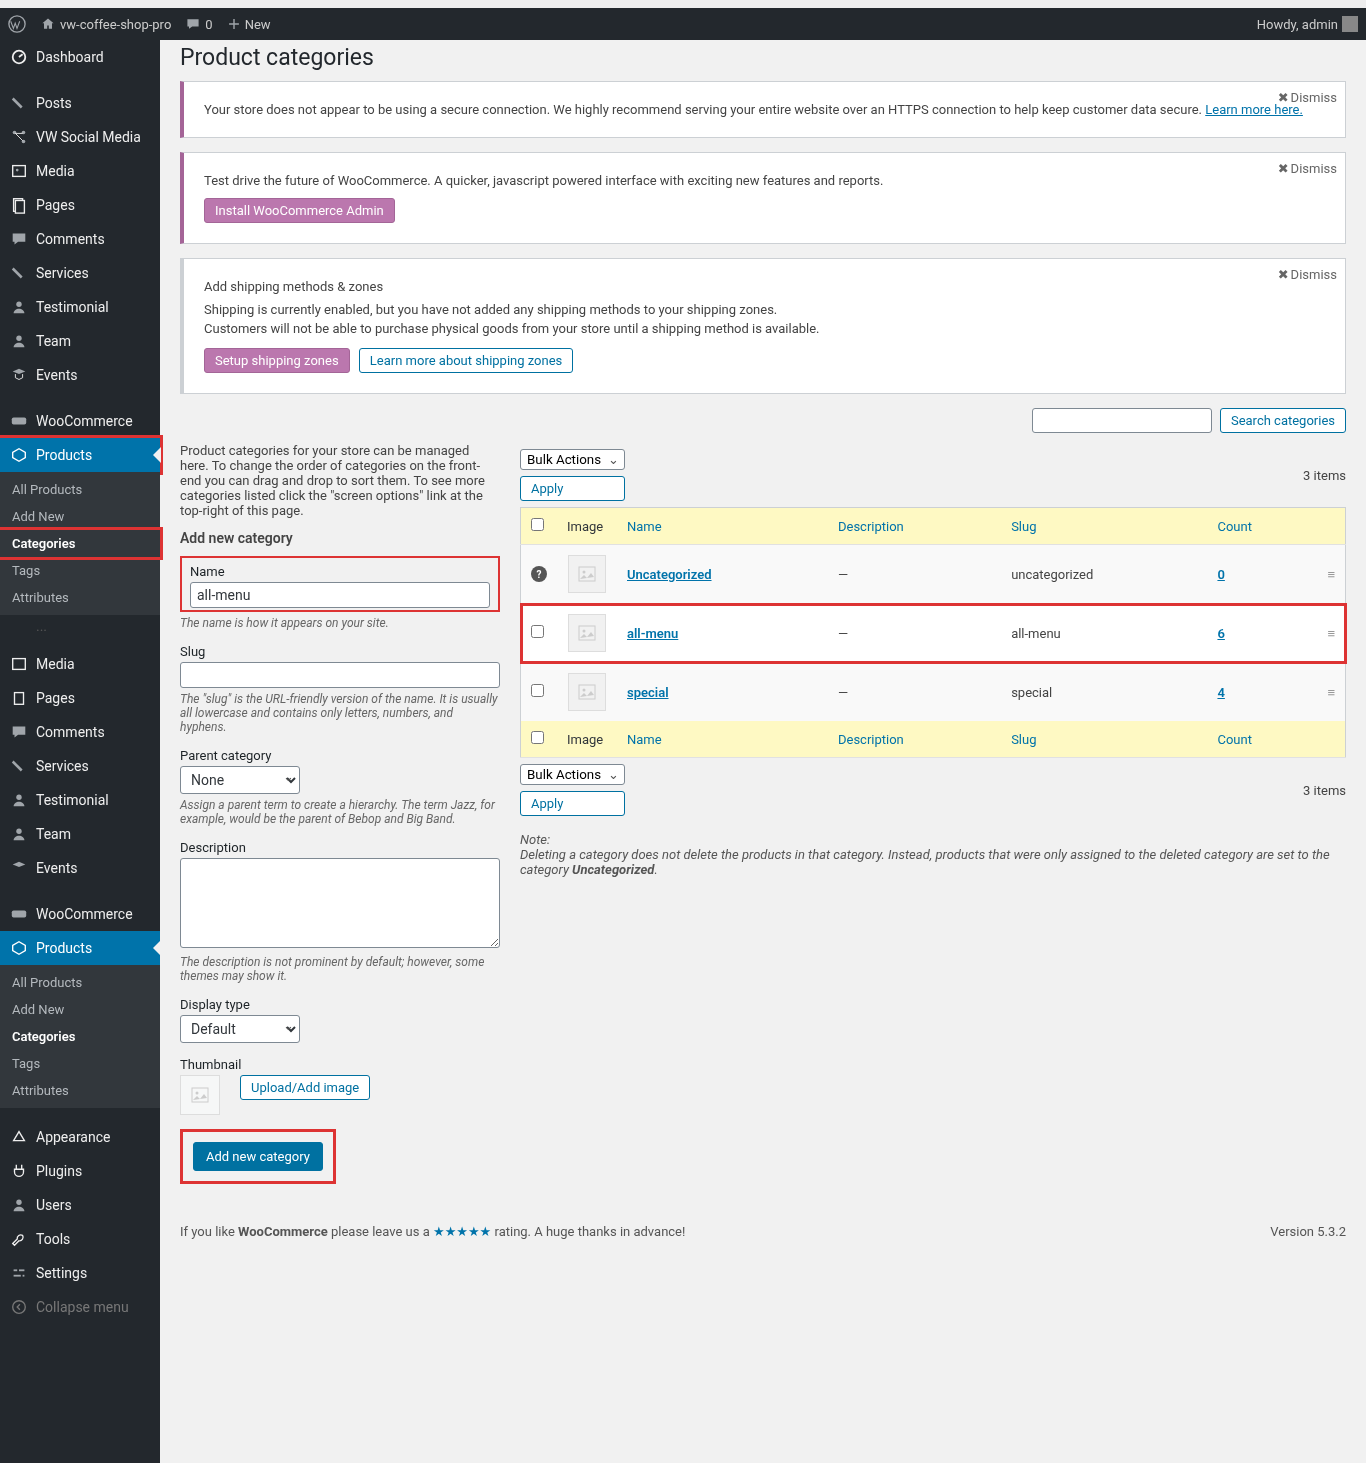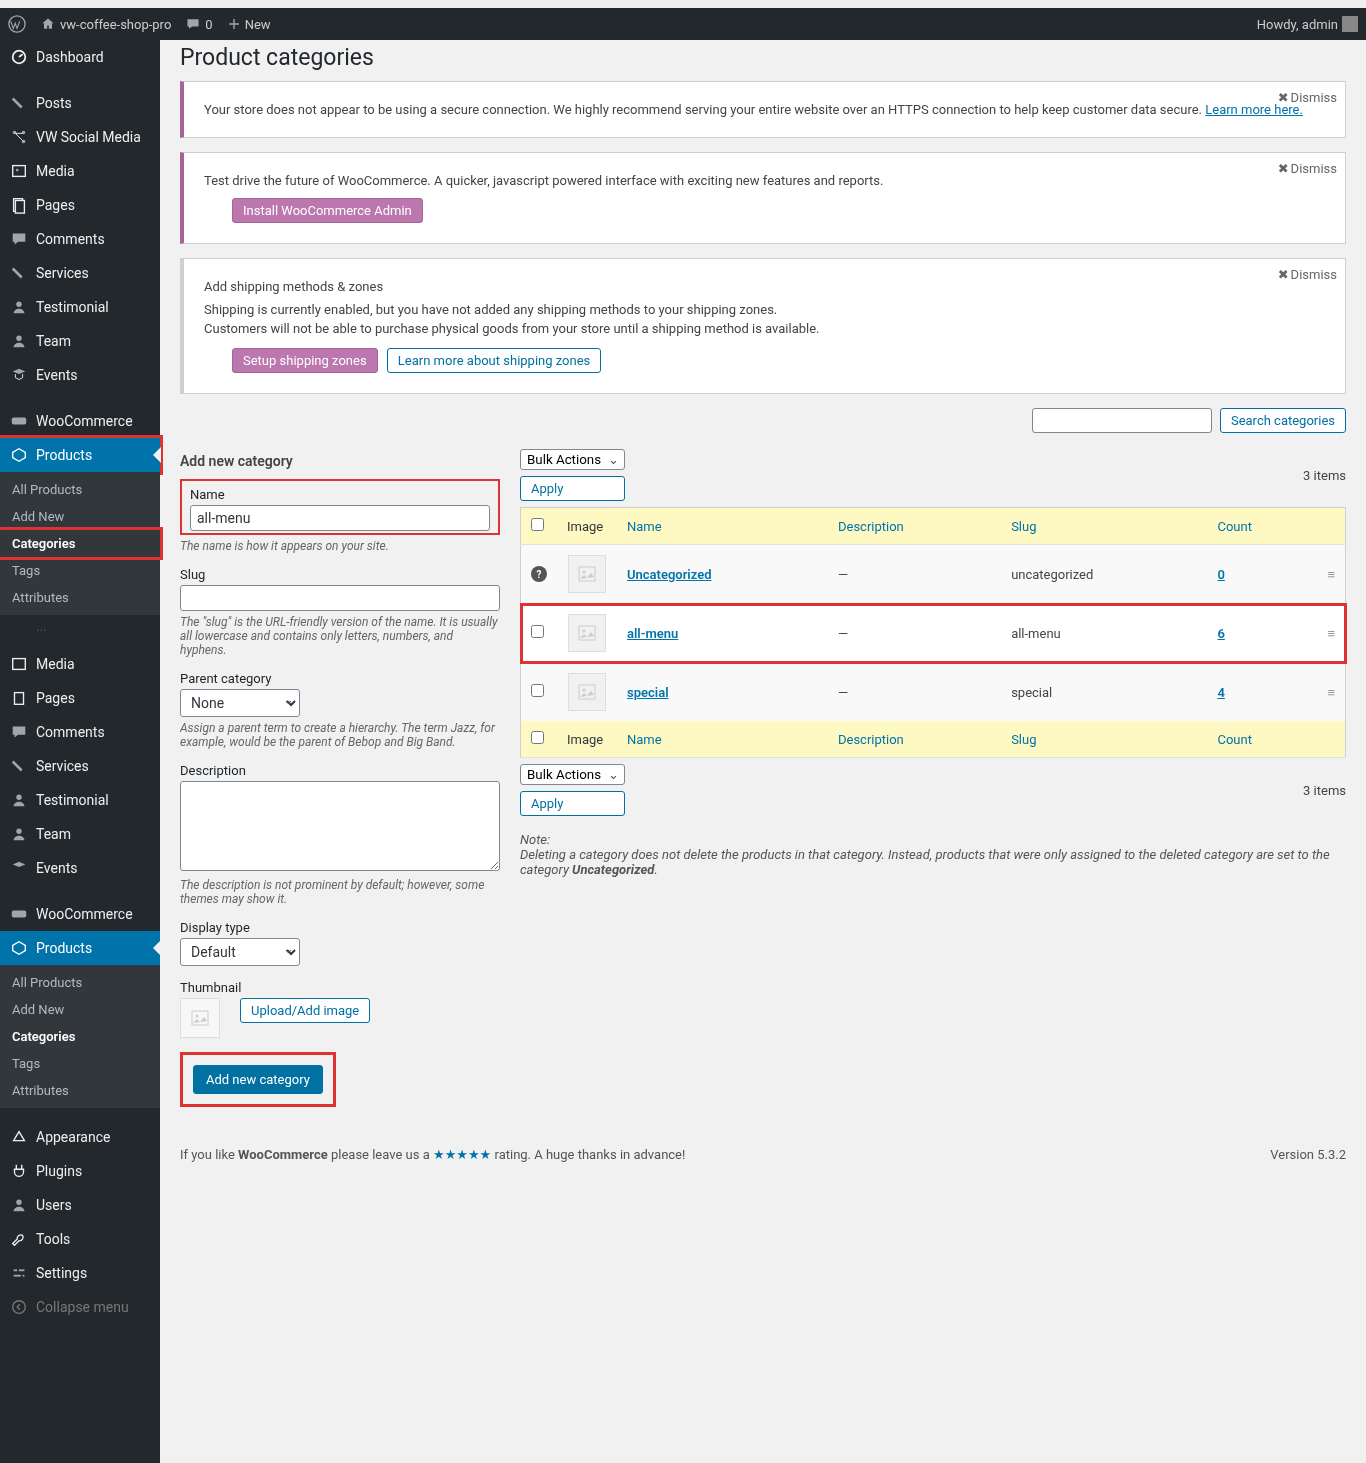--- a/index.html
+++ b/index.html
@@ -20,21 +20,21 @@
 .submenu { background:#32373c; padding:4px 0; }
 .submenu .sub { padding:6px 12px; font-size:13px; color:#b4b9be; cursor:pointer; }
 .submenu .sub.strong { color:#fff; font-weight:600; }
 .content { flex:1; padding:0 20px 40px 20px; }
 h1.page-title { font-size:23px; font-weight:400; color:#23282d; padding:4px 0 10px; }
 .notice { background:#fff; border:1px solid #ccd0d4; border-left:4px solid #ccd0d4; padding:20px; margin-bottom:14px; position:relative; font-size:13px; color:#444; }
 .notice.purple { border-left-color:#a46497; }
 .notice a { color:#0073aa; text-decoration:underline; }
 .notice .dismiss { position:absolute; right:8px; top:8px; color:#666; font-size:13px; cursor:pointer; display:flex; align-items:center; gap:2px; }
 .btn { padding:4px 10px; border-radius:3px; font-size:13px; cursor:pointer; display:inline-block; }
-.btn.purple { background:#bb77ae; color:#fff; border:1px solid #a36597;margin-left:28px; }
+.btn.purple { background:#bb77ae; color:#fff; border:1px solid #a36597; }
 .btn.blue-outline { background:#fff; border:1px solid #0071a1; color:#0071a1; }
 .btn.blue { background:#0071a1; border:1px solid #0071a1; color:#fff; padding:6px 12px; }
 .cols { display:flex; gap:20px; margin-top:10px; }
 .col-left { width:320px; }
 .col-right { flex:1; }
 .intro { font-size:13px; color:#444; margin-bottom:12px; }
 h2.form-title { font-size:14px; font-weight:600; margin:10px 0; }
 .field { margin-bottom:14px; }
 .field label { display:block; font-size:13px; color:#1d2327; margin-bottom:3px; }
 .field input[type=text], .field textarea, .field select { width:100%; padding:4px 6px; border:1px solid #7e8993; border-radius:3px; font-size:14px; background:#fff; color:#32373c; }
@@ -354,20 +354,21 @@
         </span>
   </div>
 
   <div class="searchbar">
     <input type="text" style="">
     <span class="btn blue-outline">Search categories</span>
   </div>
 
   <div class="cols">
     <div class="col-left">
+      <div class="intro">Product categories for your store can be managed here. To change the order of categories on the front-end you can drag and drop to sort them. To see more categories listed click the "screen options" link at the top-right of this page.</div>
       <h2 class="form-title">Add new category</h2>
 
       <div class="field">
         <div class="name-box">
           <label>Name</label>
           <input type="text" value="all-menu" style="">
         </div>
         <div class="help">The name is how it appears on your site.</div>
       </div>
 

